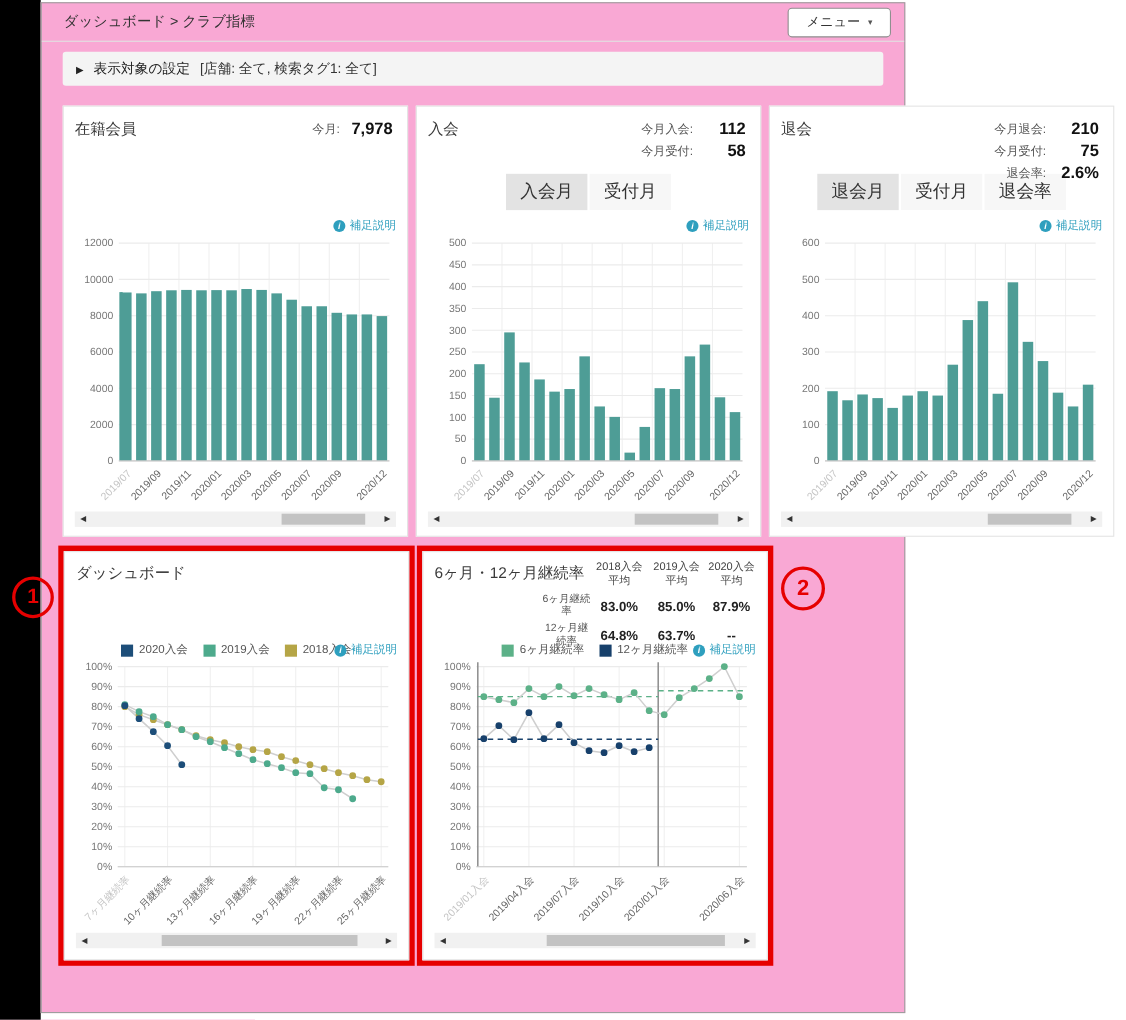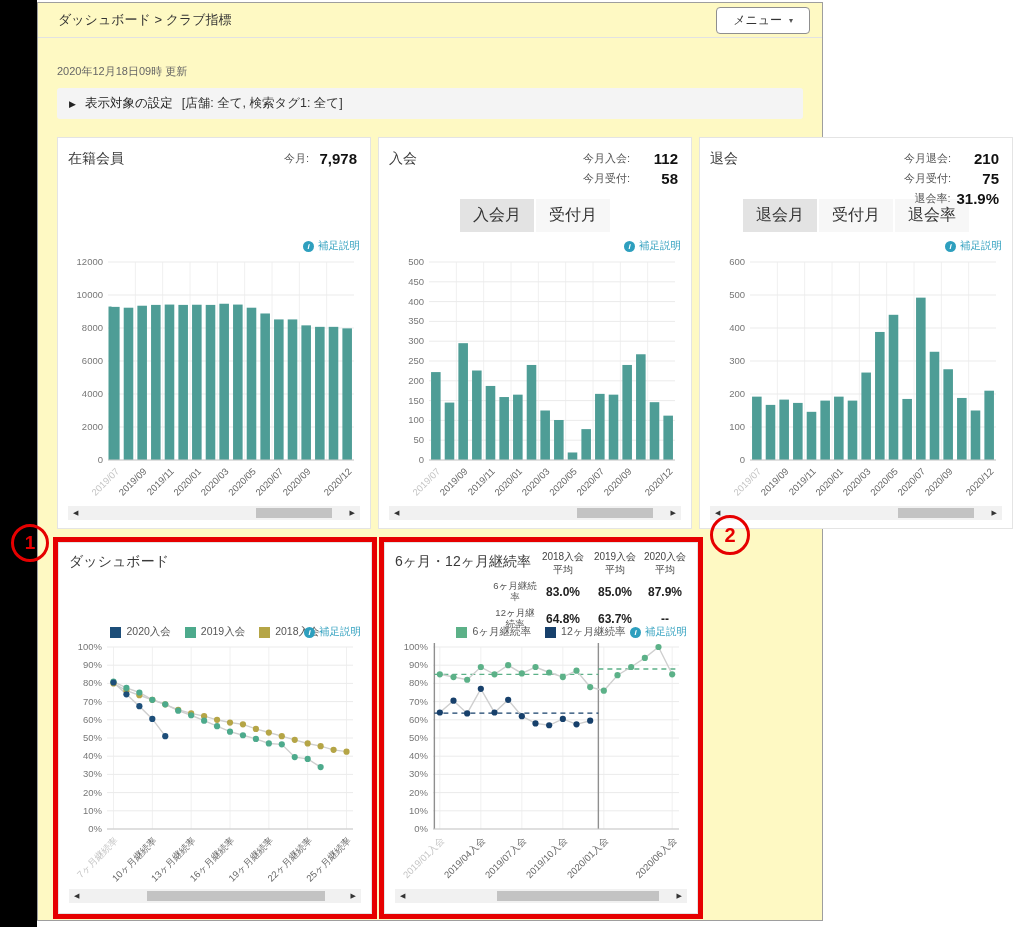--- a/index.html
+++ b/index.html
@@ -1,19 +1,19 @@
 <!DOCTYPE html>
 <html><head>
 <meta charset="utf-8">
 <style>
   html,body{margin:0;padding:0;}
   body{width:1024px;height:927px;position:relative;background:#fff;
        font-family:"Liberation Sans",sans-serif;overflow:hidden;}
   .black-band{position:absolute;left:0;top:0;width:37px;height:927px;background:#000;}
-  .window{position:absolute;left:37px;top:2px;width:786px;height:919px;background:#fef9c3;
+  .window{position:absolute;left:37px;top:2px;width:786px;height:919px;background:#f9a8d4;
           border:1px solid #9e9e9e;box-sizing:border-box;}
   .header{height:34px;display:flex;align-items:center;padding:0 12px 0 20px;border-bottom:1px solid #e2e2e2;}
   .breadcrumb{font-size:13px;color:#333;}
   .menu-btn{margin-left:auto;display:flex;align-items:center;gap:7px;background:#fff;border:1px solid #8f8f8f;
             border-radius:4px;padding:4px 16px;font-size:12px;color:#333;cursor:pointer;font-family:inherit;}
   .caret{font-size:8px;color:#555;}
   .content{padding:0 19px;}
   .updated{margin-top:26px;font-size:11px;color:#666;}
   .settings{margin-top:9px;background:#f4f4f4;border-radius:3px;padding:7px 12px;font-size:12.5px;color:#222;
             display:flex;align-items:center;gap:9px;cursor:pointer;}
@@ -74,21 +74,20 @@
 <div class="window">
   <div class="header">
     <span class="breadcrumb">ダッシュボード &gt; クラブ指標</span>
     <button class="menu-btn">
       <span>メニュー</span>
       <span class="caret">▾</span>
     </button>
   </div>
 
   <div class="content">
-    <div class="updated">2020年12月18日09時 更新</div>
 
     <div class="settings">
       <span class="tri">▶</span>
       <span class="set-label">表示対象の設定</span>
       <span class="set-filters">[店舗: 全て, 検索タグ1: 全て]</span>
     </div>
 
     <div class="row row1">
 
       <div class="card top-card">
@@ -263,21 +262,21 @@
           <div class="stat">
             <span class="s-label">今月退会:</span>
             <span class="s-value">210</span>
           </div>
           <div class="stat">
             <span class="s-label">今月受付:</span>
             <span class="s-value">75</span>
           </div>
           <div class="stat">
             <span class="s-label">退会率:</span>
-            <span class="s-value">31.9%</span>
+            <span class="s-value">2.6%</span>
           </div>
         </div>
         <div class="top-zone">
           <div class="tabs">
             <span class="tab active">退会月</span>
             <span class="tab">受付月</span>
             <span class="tab">退会率</span>
           </div>
         </div>
         <div class="suppl">

